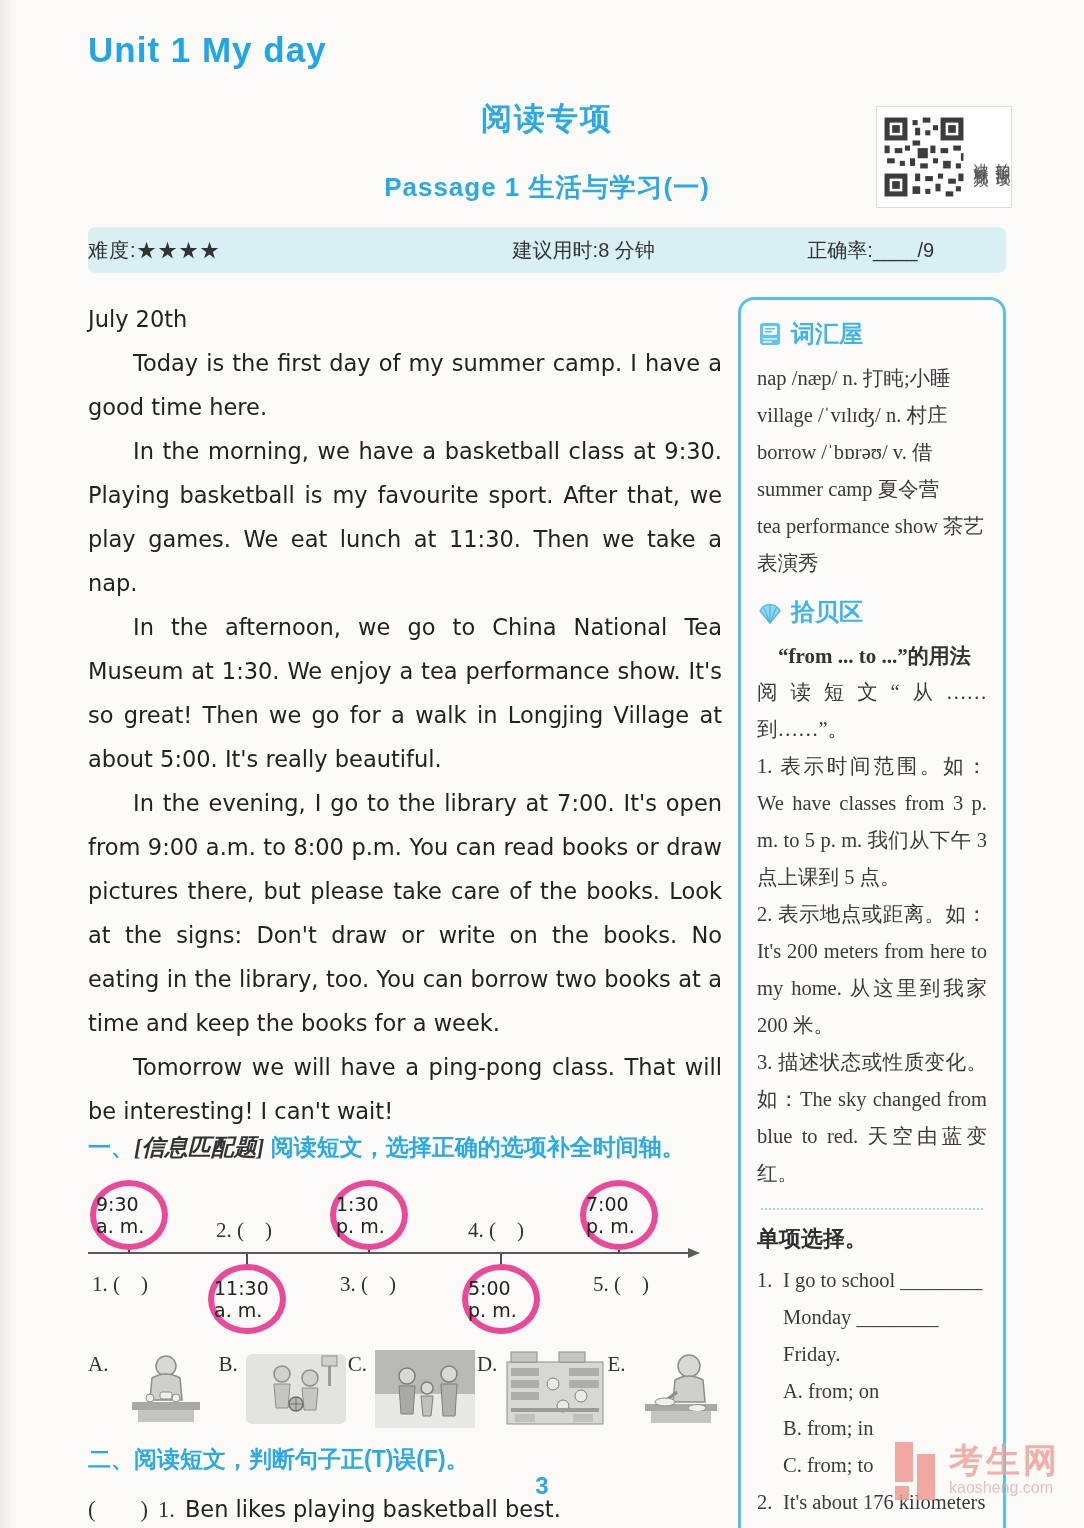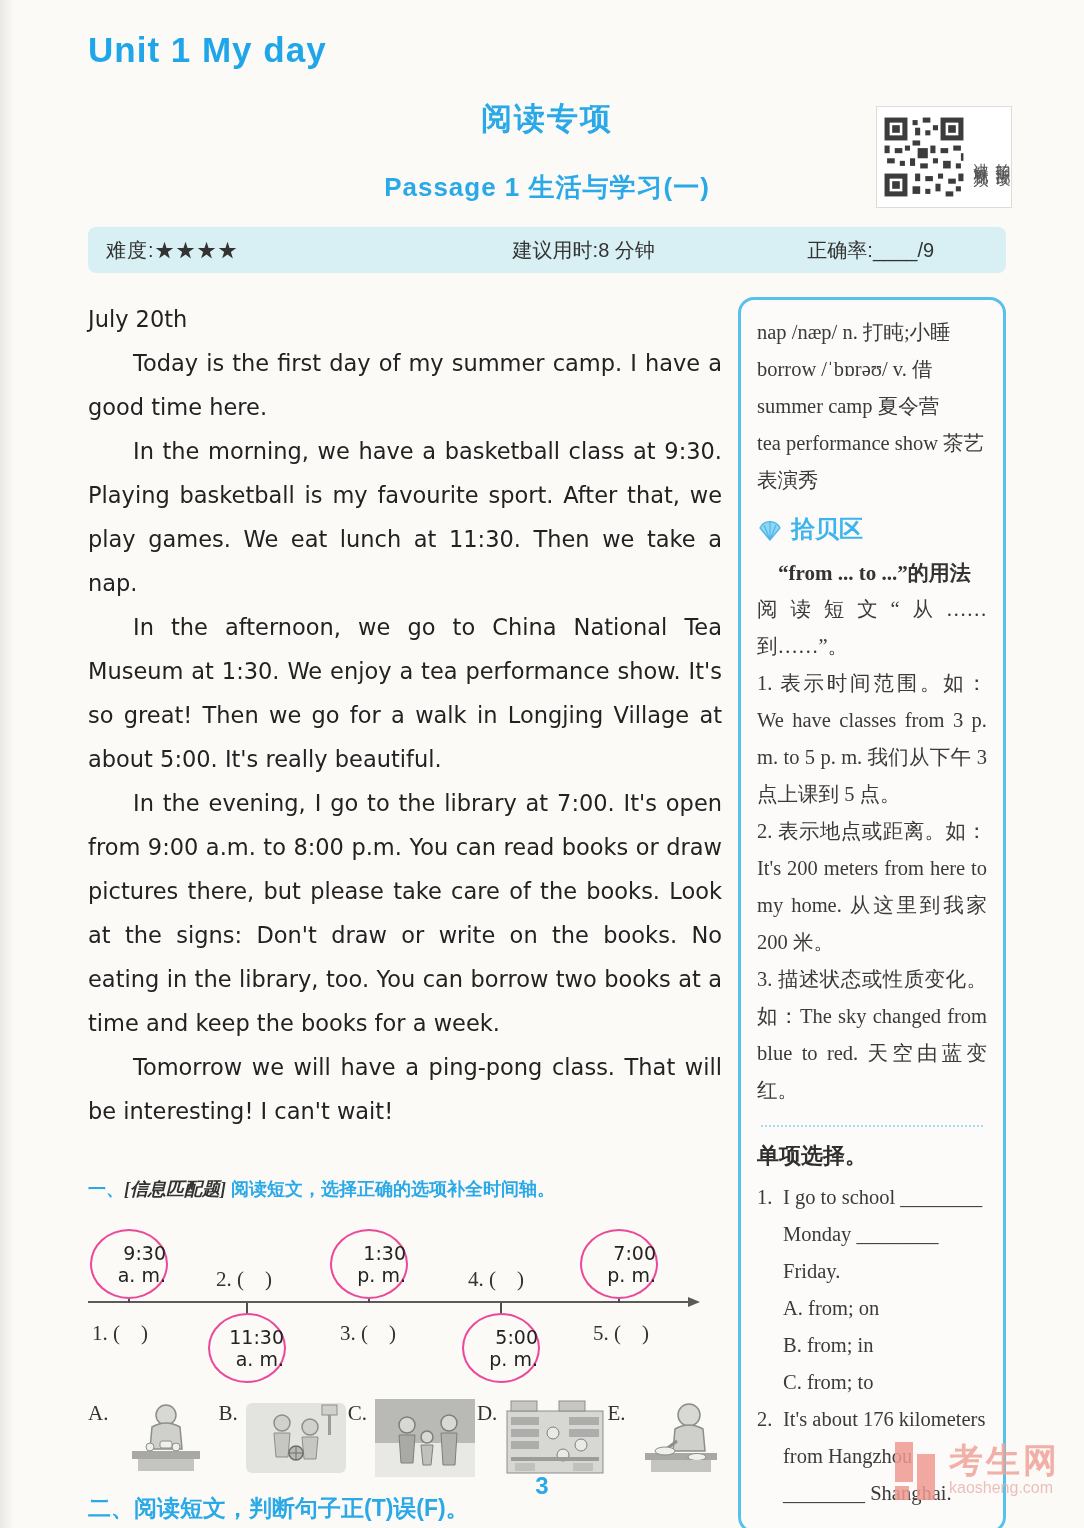--- a/index.html
+++ b/index.html
@@ -27,45 +27,45 @@
   }
   .qr-svg { width:84px; height:84px; flex:0 0 auto; }
   .qr-labels { display:flex; gap:3px; }
   .qr-label { writing-mode:vertical-rl; text-orientation:upright; font-size:15px; color:#555; letter-spacing:3px; font-family:"Liberation Sans",sans-serif; }
 
   
   .meta-bar {
     margin-top:22px; background:#d8f0f3; border-radius:8px; height:46px;
     display:flex; align-items:center; font-size:20px; color:#333;
   }
-  .meta-diff { flex:0 0 34%; padding-left:18px; letter-spacing:1px; }
+  .meta-diff { flex:0 0 34%; letter-spacing:1px; }
   .meta-time { flex:1 1 auto; text-align:center; }
   .meta-acc  { flex:0 0 26%; text-align:left; padding-left:40px; }
 
   
   .main { display:flex; gap:16px; margin-top:24px; }
   .col-left { width:634px; flex:0 0 auto; }
   .col-right { flex:1 1 auto; }
 
   
   .passage { font-family:"DejaVu Sans", sans-serif; font-size:22.5px; line-height:44px; text-align:justify; color:#222; }
   .passage p.indent { text-indent:2em; }
 
   
-  .ex-heading { margin-top:34px; font-size:18px; font-weight:bold; line-height:44px; }
+  .ex-heading { margin-top:0; font-size:23px; font-weight:bold; line-height:28px; }
   .ex-heading .num { color:#2aa9e8; }
   .ex-heading .tag { color:#333; font-family:"Liberation Serif", serif; font-weight:bold; font-style:italic; }
   .ex-heading .txt { color:#2aa9e8; }
 
   .timeline { position:relative; height:168px; margin-top:10px; }
   .tl-line { position:absolute; left:0; top:80px; width:600px; height:0; border-top:2px solid #5a5a5a; }
   .tl-line::after { content:""; position:absolute; right:-12px; top:-6px; border-left:12px solid #5a5a5a; border-top:5px solid transparent; border-bottom:5px solid transparent; }
   .tl-circle {
-    position:absolute; width:78px; height:70px; border:2px solid #ec4899; border-radius:50%;
-    background:#fbfaf7; display:flex; flex-direction:column; align-items:flex-end; justify-content:center;
+    position:absolute; width:78px; height:70px; border:6px solid #ec4899; border-radius:50%;
+    background:#fbfaf7; display:flex; flex-direction:column; align-items:flex-start; justify-content:center;
     font-family:"DejaVu Sans", sans-serif; font-size:19px; line-height:22px; color:#222;
   }
   .tl-circle.above { top:8px; } .tl-circle.below { top:92px; }
   .tick { position:absolute; width:2px; background:#4d4d4d; }
   .tick.above { top:78px; height:4px; } .tick.below { top:82px; height:10px; }
   .tl-blank { position:absolute; font-family:"Liberation Serif", serif; font-size:21px; color:#333; white-space:pre; }
   .tl-blank.above { top:46px; } .tl-blank.below { top:100px; }
 
   
   .pic-row { display:flex; align-items:flex-start; margin-top:8px; }
@@ -322,21 +322,33 @@
           <span class="tf-marker">(        )</span>
           <span class="tf-num">1.</span>
           <span>Ben likes playing basketball best.</span>
         </div>
 
       </div>
 
       <div class="col-right">
         <div class="sidebar">
 
+          <div class="sb-heading">
+            <svg viewBox="0 0 26 26">
+              <rect x="3" y="2" width="20" height="22" rx="3" fill="#5ec5ee"></rect>
+              <rect x="6" y="5" width="14" height="9" rx="1.5" fill="#fff"></rect>
+              <rect x="8" y="7" width="10" height="1.6" fill="#5ec5ee"></rect>
+              <rect x="8" y="10" width="7" height="1.6" fill="#5ec5ee"></rect>
+              <rect x="6" y="17" width="14" height="1.8" fill="#cfeefb"></rect>
+              <rect x="6" y="20" width="9" height="1.8" fill="#cfeefb"></rect>
+            </svg>
+            <span>词汇屋</span>
+          </div>
           <div class="vocab-entry">nap /næp/ n. 打盹;小睡</div>
+          <div class="vocab-entry">village /ˈvɪlɪʤ/ n. 村庄</div>
           <div class="vocab-entry">borrow /ˈbɒrəʊ/ v. 借</div>
           <div class="vocab-entry">summer camp 夏令营</div>
           <div class="vocab-entry">tea performance show 茶艺表演秀</div>
 
           <div class="sb-heading" style="margin-top:14px;">
             <svg viewBox="0 0 26 26">
               <path d="M13 24 L3 12 A11 11 0 0 1 23 12 Z" fill="#8fd6f4" stroke="#4db7e8" stroke-width="1.4"></path>
               <path d="M13 24 L7 9 M13 24 L13 5 M13 24 L19 9" stroke="#4db7e8" stroke-width="1.2" fill="none"></path>
             </svg>
             <span>拾贝区</span>

